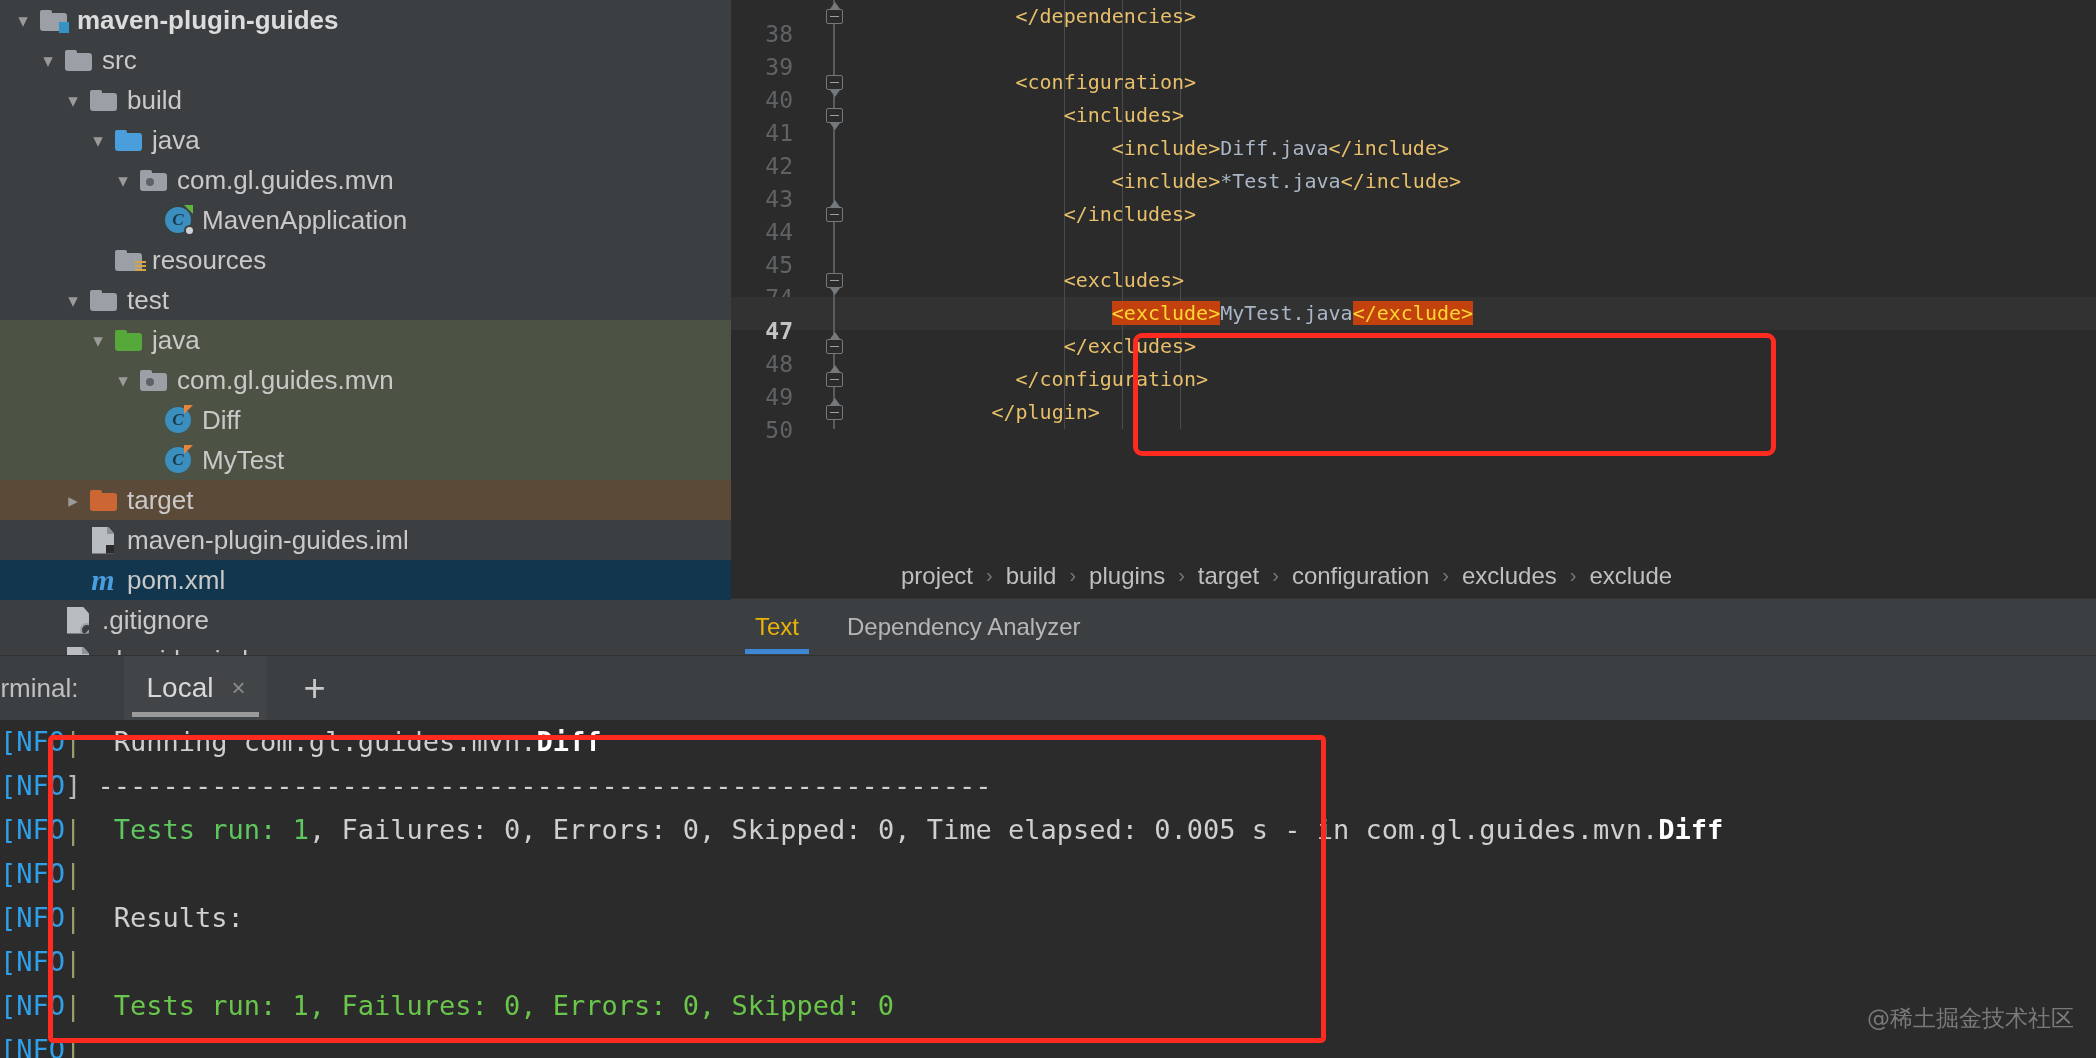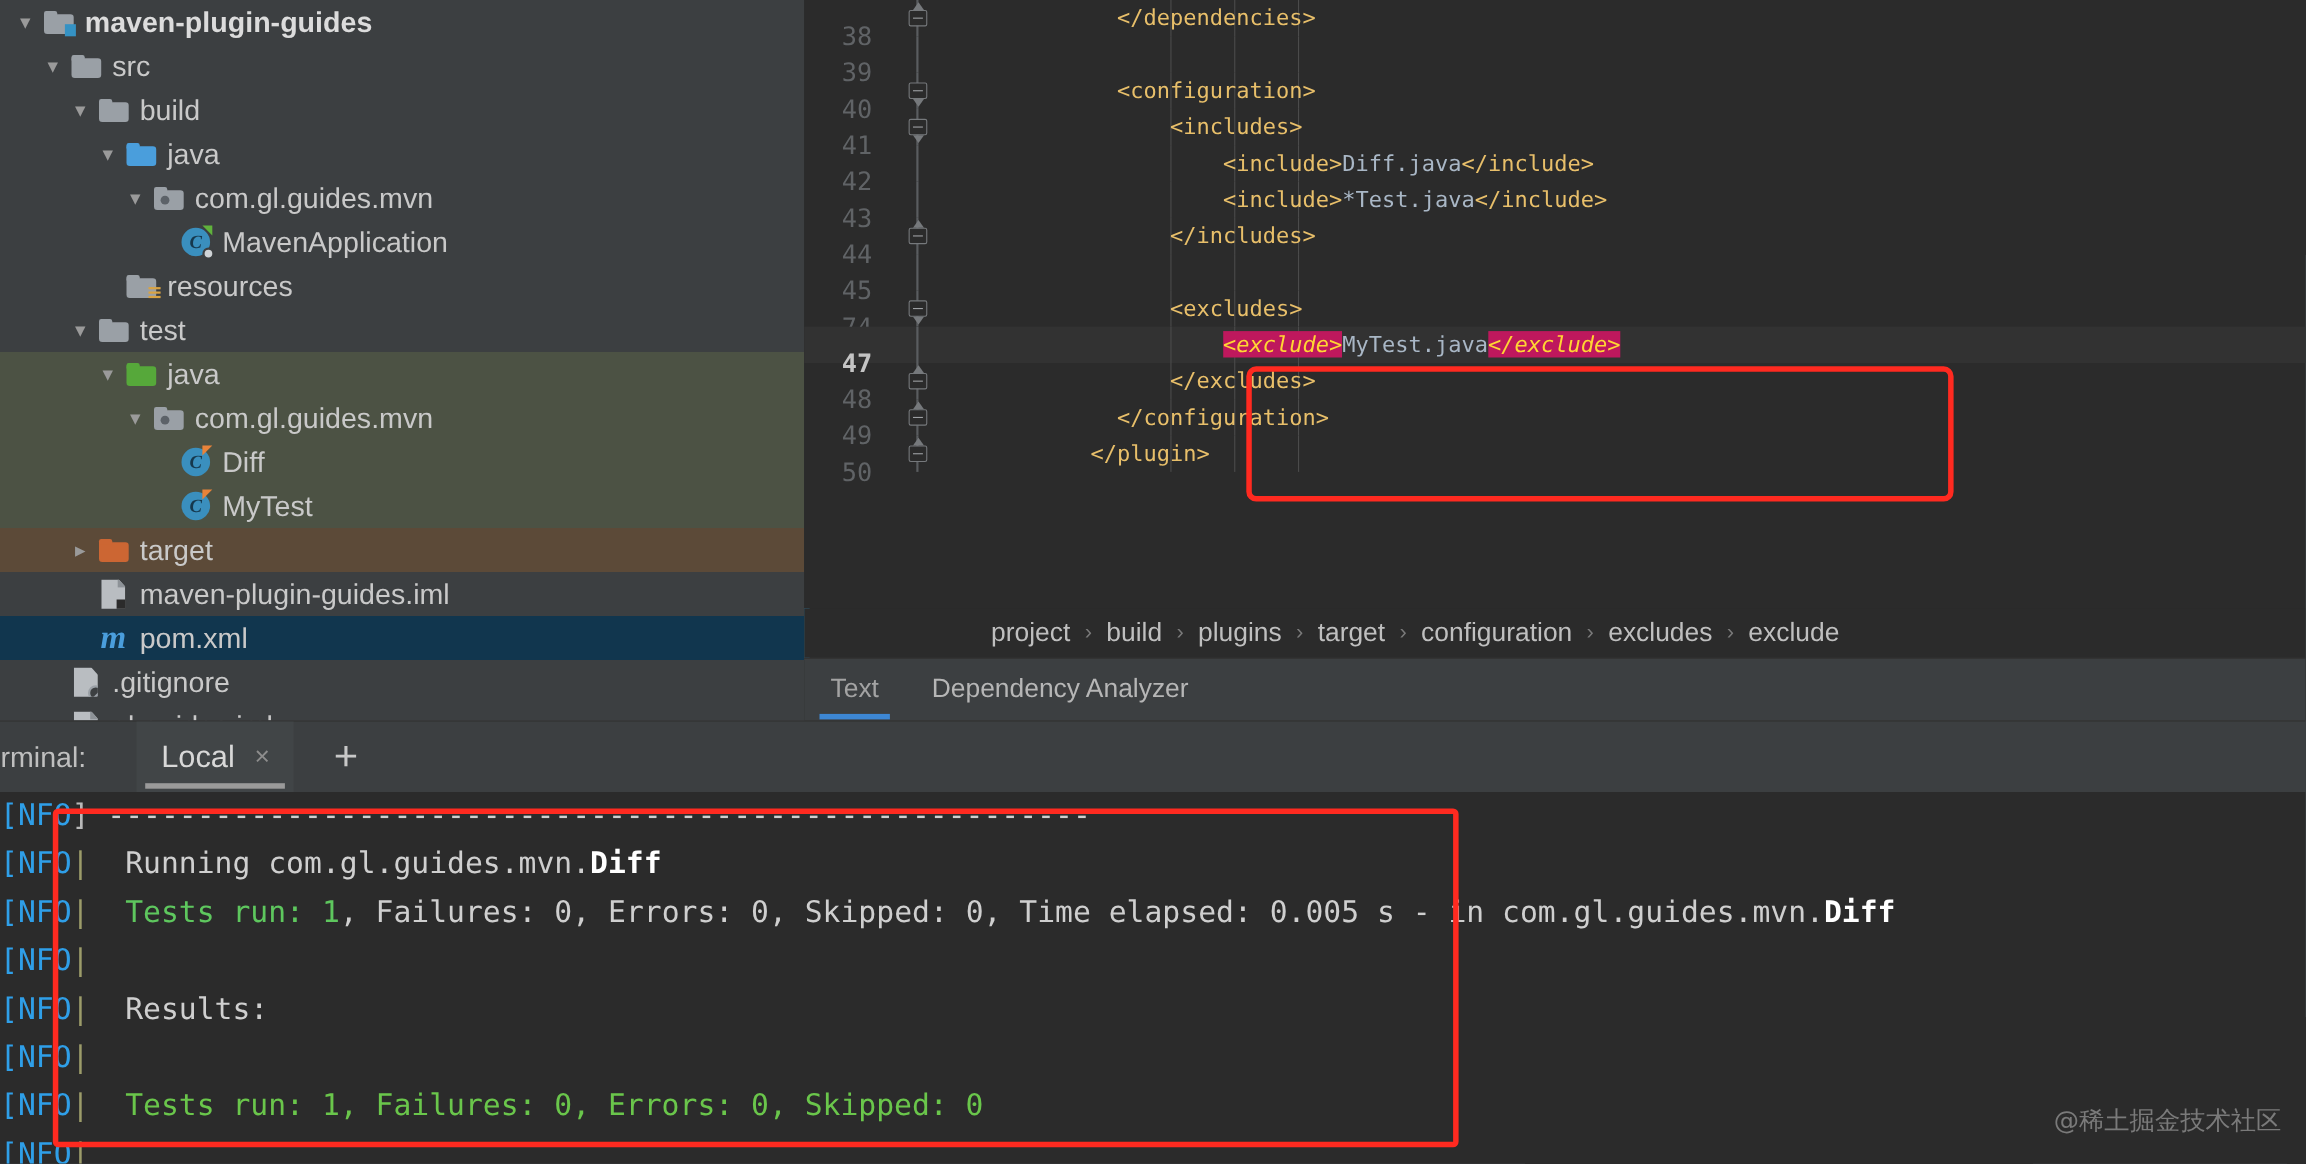--- a/index.html
+++ b/index.html
@@ -105,21 +105,21 @@
   }
   .bulb .b { width:21px;height:20px;background:#f5a623;border-radius:50% 50% 42% 42%; }
   .bulb .s { width:14px;height:2.5px;background:#e0e0e0;margin:1.5px auto 0; border-radius:1px;}
   .bulb .s2{ width:11px;height:2.5px;background:#e0e0e0;margin:1.5px auto 0; border-radius:1px;}
   .code-text {
     position:absolute; left:140px; top:0; height:33px; line-height:33px;
     font-family:"DejaVu Sans Mono", monospace; font-size:20px; white-space:pre;
   }
   .tag   { color:#e8bf6a; }
   .txt   { color:#a9b7c6; }
-  .tagHL { color:#ffd633; background:#be185d;font-style:italic; }
+  .tagHL { color:#ffd633; background:#c2410c; }
   .guide { position:absolute; top:0; width:1px; height:33px; background:#4b4b4b; }
 
   .redbox-code {
     position:absolute; left:1133px; top:333px; width:643px; height:123px;
     border:5px solid #ff2a20; border-radius:9px; pointer-events:none; z-index:20;
   }
 
   #breadcrumb {
     position:absolute; left:0; top:553px; width:100%; height:45px;
     display:flex; align-items:center; padding-left:170px;
@@ -128,21 +128,21 @@
   #breadcrumb .crumb { color:#bfbfbf; }
   #breadcrumb .sep { color:#7a7a7a; margin:0 13px; font-size:20px;}
   .bc-left-accent { position:absolute; left:0; top:553px; width:5px; height:45px; background:#3592c4; }
 
   #editor-tabs {
     position:absolute; left:0; top:598px; width:100%; height:57px;
     background:#3c3f41; display:flex; align-items:flex-start;
     border-top:1px solid #323232;
   }
   .etab { position:relative; padding:14px 24px 0 24px; font-size:24px; color:#b6b6b6; height:57px;}
-  .etab.active { color:#a3a3a3; }
+  .etab.active { color:#eab308; }
   .etab.active:after {
     content:""; position:absolute; left:14px; right:14px; bottom:2px; height:5px; background:#3d87d4;
   }
 
   
   #terminal-header {
     position:absolute; left:0; top:655px; width:2096px; height:65px;
     background:#3c3f41; display:flex; align-items:center;
     border-top:1px solid #323232;
   }
@@ -500,22 +500,22 @@
   <div id="terminal-header">
     <span class="tlabel2">erminal:</span>
     <div class="term-tab">
       <span>Local</span>
       <span class="term-close">×</span>
     </div>
     <span class="term-plus">+</span>
   </div>
 
   <div id="terminal-body">
+      <div class="term-line"><span class="t-info">[NFO</span><span class="t-bracket"></span><span class="t-pipe">|</span><span class="t-gray">  Running com.gl.guides.mvn.</span><span class="t-bold">Diff</span></div>
       <div class="term-line"><span class="t-info">[NFO</span><span class="t-bracket">]</span><span class="t-gray"> ------------------------------------------------------- </span></div>
-      <div class="term-line"><span class="t-info">[NFO</span><span class="t-bracket"></span><span class="t-pipe">|</span><span class="t-gray">  Running com.gl.guides.mvn.</span><span class="t-bold">Diff</span></div>
       <div class="term-line"><span class="t-info">[NFO</span><span class="t-bracket"></span><span class="t-pipe">|</span><span class="t-green">  Tests run: </span><span class="t-green">1</span><span class="t-gray">, Failures: </span><span class="t-gray">0</span><span class="t-gray">, Errors: </span><span class="t-gray">0</span><span class="t-gray">, Skipped: </span><span class="t-gray">0</span><span class="t-gray">, Time elapsed: 0.005 s - in com.gl.guides.mvn.</span><span class="t-bold">Diff</span></div>
       <div class="term-line"><span class="t-info">[NFO</span><span class="t-bracket"></span><span class="t-pipe">|</span></div>
       <div class="term-line"><span class="t-info">[NFO</span><span class="t-bracket"></span><span class="t-pipe">|</span><span class="t-gray">  Results:</span></div>
       <div class="term-line"><span class="t-info">[NFO</span><span class="t-bracket"></span><span class="t-pipe">|</span></div>
       <div class="term-line"><span class="t-info">[NFO</span><span class="t-bracket"></span><span class="t-pipe">|</span><span class="t-green2">  Tests run: 1, Failures: 0, Errors: 0, Skipped: 0</span></div>
       <div class="term-line"><span class="t-info">[NFO</span><span class="t-bracket"></span><span class="t-pipe">|</span></div>
     </div>
 
   <div class="redbox-term"></div>
 

